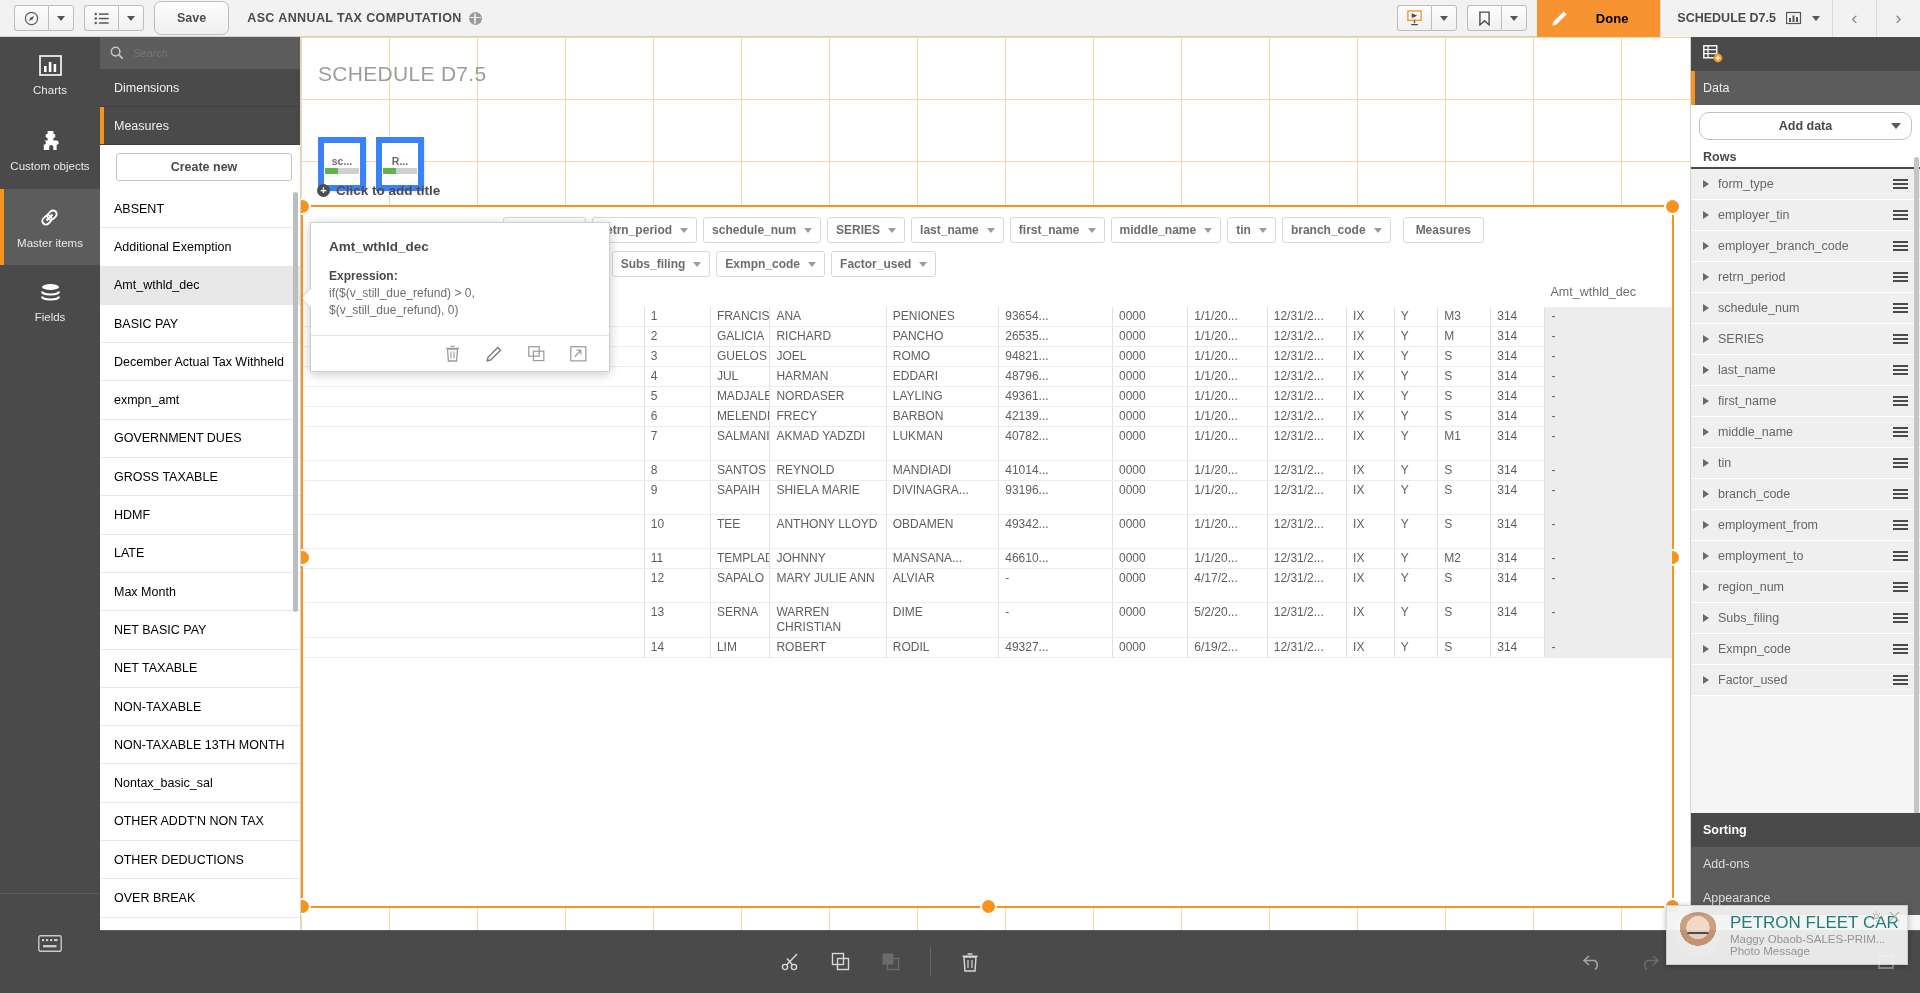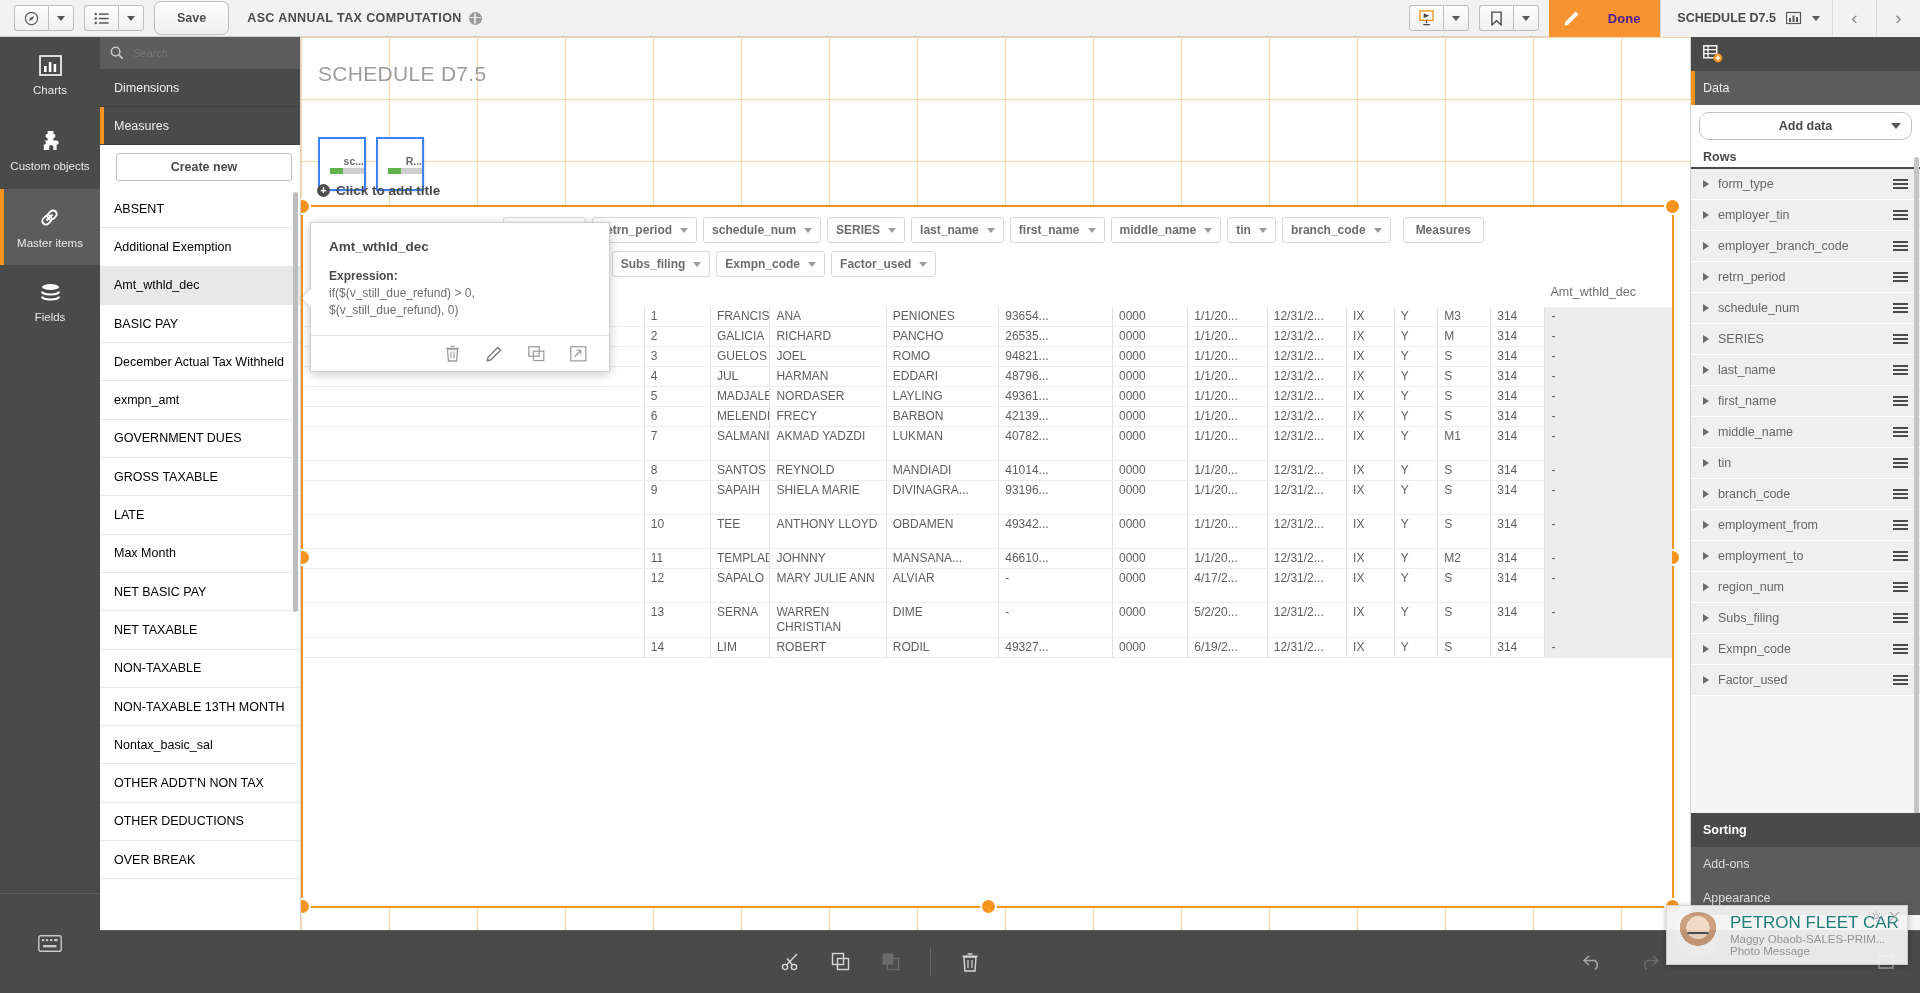--- a/index.html
+++ b/index.html
@@ -43,21 +43,21 @@
     color: #4a4a4a; display: flex; align-items: center; gap: 7px;
   }
   .globe {
     width: 13px; height: 13px; border-radius: 50%;
     background: #9a9a9a; position: relative; display:inline-block;
   }
   .globe::before{content:"";position:absolute;left:1px;top:5.5px;width:11px;height:1px;background:#e6e6e6;}
   .globe::after{content:"";position:absolute;left:5.5px;top:1px;width:1.5px;height:11px;background:#e6e6e6;border-radius:50%;}
   #topbar-right { margin-left: auto; display: flex; align-items: center; height: 37px; }
   #done-btn {
-    background: #f79331; color: #4c1d95; height: 37px; padding: 0 20px 0 14px;
+    background: #f79331; color: #000000; height: 37px; padding: 0 32px 0 14px;
     display: flex; align-items: center; gap: 28px;
     font-weight: bold; font-size: 13px; cursor: pointer; margin-left:10px;
   }
   #sheet-name {
     background: #f2f2f2; height: 37px; display:flex; align-items:center; gap:10px;
     padding: 0 12px 0 16px; font-weight: bold; font-size: 12.5px; color: #4a4a4a;
     border-left: 1px solid #dcdcdc;
   }
   .navarrow {
     width: 44px; height: 37px; display:flex;align-items:center;justify-content:center;
@@ -129,22 +129,22 @@
   #canvas {
     position:absolute; top:37px; left:301px; right:230px; bottom:63px;
     background:#fff; overflow:hidden;
   }
   #sheet-title {
     position:absolute; left:17px; top:25px; font-size:21px; color:#9c9c9c;
     letter-spacing:.3px;
   }
   #thumbs { position:absolute; left:17px; top:100px; display:flex; gap:10px; }
   .thumb {
-    width:48px;height:54px;border:2px solid #3b82f6;background:#fff;
-    display:flex;flex-direction:column;align-items:flex-end;justify-content:center;
+    width:48px;height:54px;border:6px solid #3b82f6;background:#fff;
+    display:flex;flex-direction:column;align-items:center;justify-content:center;
     gap:1px; box-shadow:1px 1px 2px rgba(0,0,0,.12); cursor:pointer;
   }
   .thumb span{font-size:10.5px;font-weight:bold;color:#6b6b6b;}
   .thumb .bar{width:34px;height:6px;background:#cfcfcf;position:relative;}
   .thumb .bar i{position:absolute;left:0;top:0;height:6px;width:13px;background:#61b34d;}
   
   #objframe {
     position:absolute; left:0px; top:168px; right:16px; bottom:22px;
     border:2px solid #f7941e; background:#fff;
   }
@@ -446,20 +446,21 @@
   <div id="measure-list">
     <div id="m-items">
         <div class="mitem">ABSENT</div>
         <div class="mitem">Additional Exemption</div>
         <div class="mitem sel">Amt_wthld_dec</div>
         <div class="mitem">BASIC PAY</div>
         <div class="mitem">December Actual Tax Withheld</div>
         <div class="mitem">exmpn_amt</div>
         <div class="mitem">GOVERNMENT DUES</div>
         <div class="mitem">GROSS TAXABLE</div>
+        <div class="mitem">HDMF</div>
         <div class="mitem">LATE</div>
         <div class="mitem">Max Month</div>
         <div class="mitem">NET BASIC PAY</div>
         <div class="mitem">NET TAXABLE</div>
         <div class="mitem">NON-TAXABLE</div>
         <div class="mitem">NON-TAXABLE 13TH MONTH</div>
         <div class="mitem">Nontax_basic_sal</div>
         <div class="mitem">OTHER ADDT'N NON TAX</div>
         <div class="mitem">OTHER DEDUCTIONS</div>
         <div class="mitem">OVER BREAK</div>

